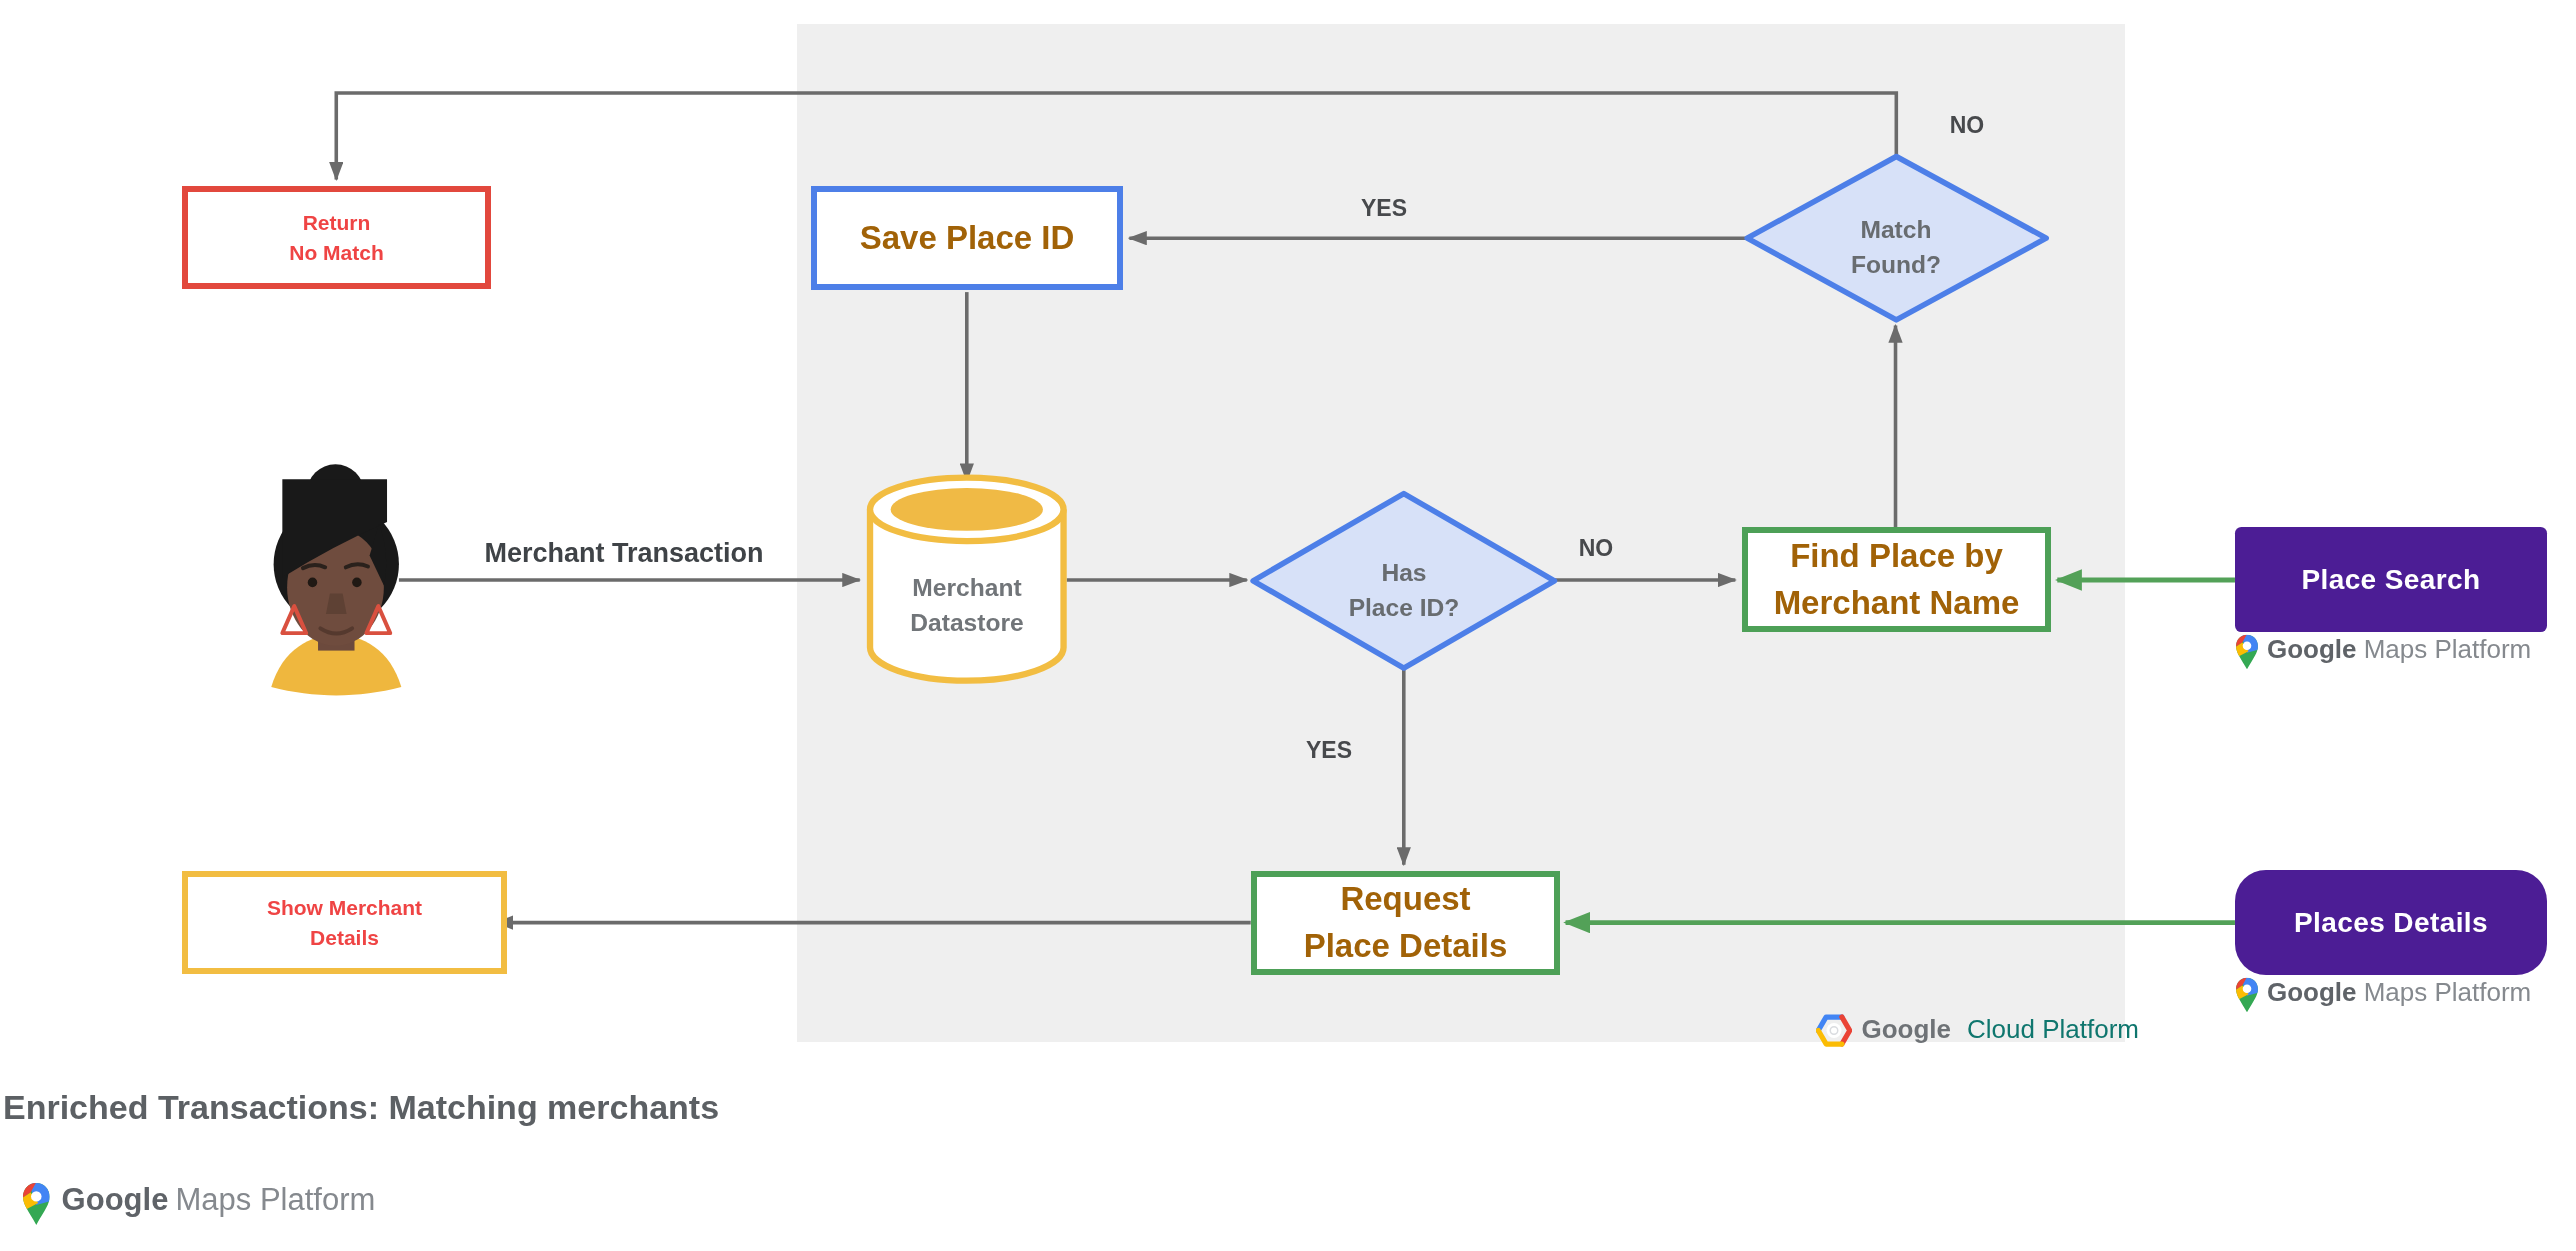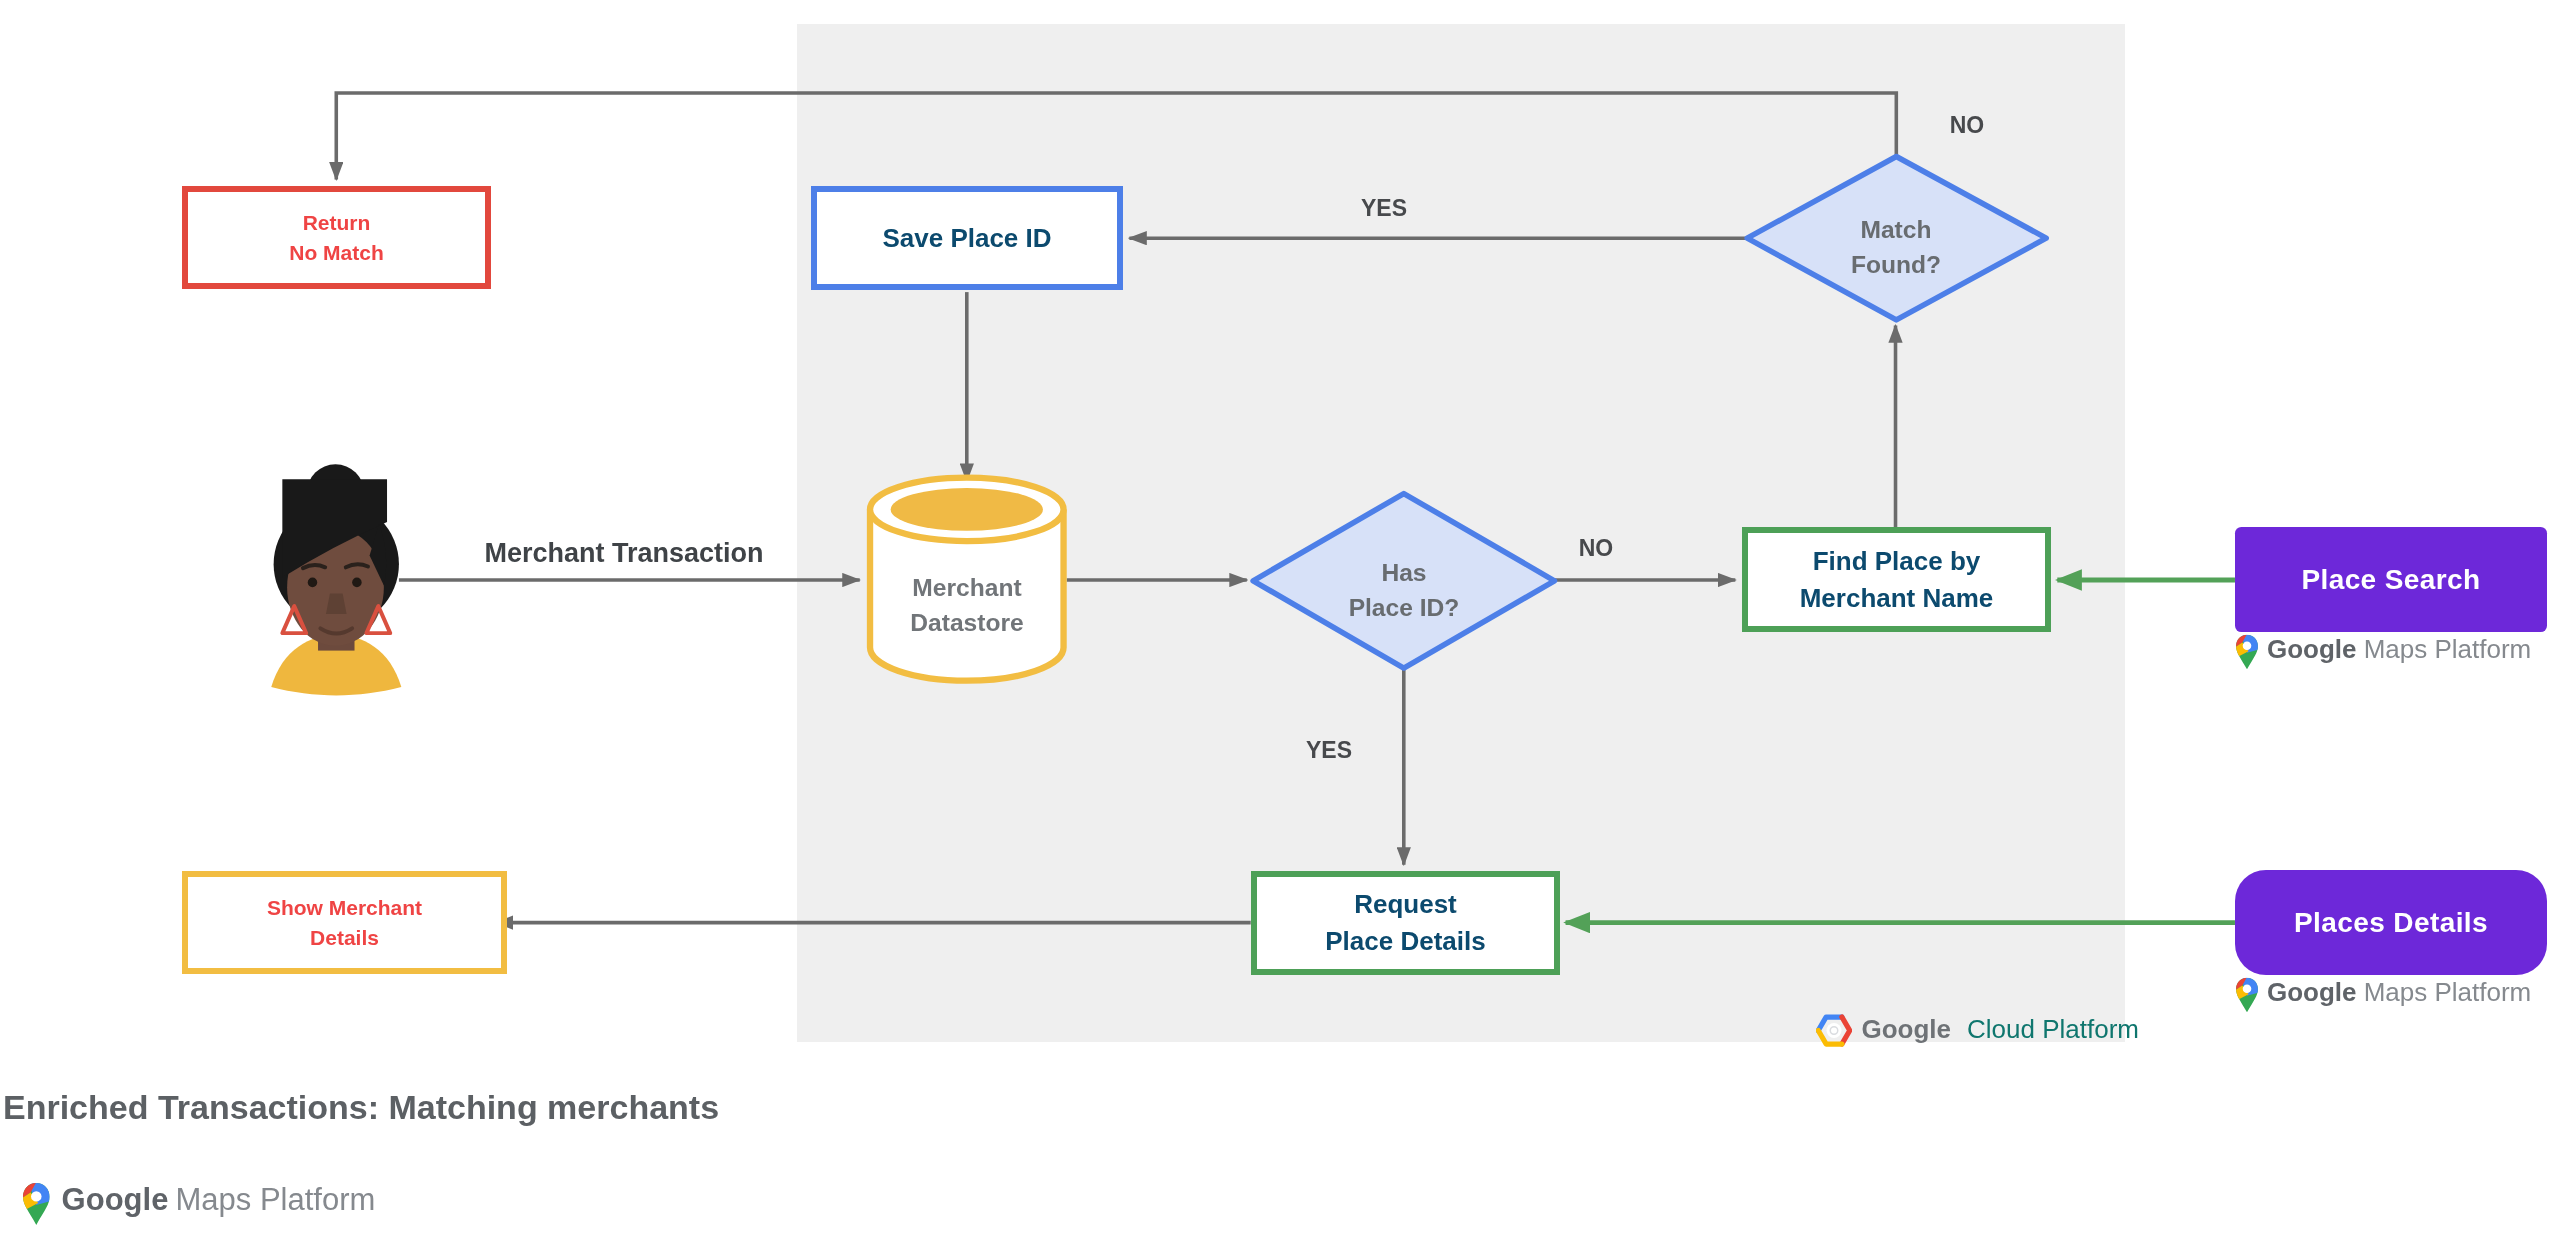--- a/index.html
+++ b/index.html
@@ -8,22 +8,22 @@
   #flow-panel{position:absolute;left:797px;top:24px;width:1328px;height:1018px;background:#EFEFEF;}
   #shapes{position:absolute;left:0;top:0;z-index:2;}
   .node{position:absolute;z-index:3;display:flex;align-items:center;justify-content:center;
         box-sizing:border-box;background:#ffffff;text-align:center;}
   .node span{white-space:pre-line;font-weight:bold;line-height:1.42;}
   .b-red{border:6.3px solid #E2483D;}
   .b-blue{border:6.3px solid #4D7FE8;}
   .b-green{border:6.3px solid #4DA057;}
   .b-yellow{border:6.3px solid #F2BD42;}
   .t-dark{color:#ef4444;font-size:21px;}
-  .t-med{color:#0c4a6e;font-size:26px;}
-  .fill-green{background:#6d28d9;border:none;border-radius:6.3px;}
+  .t-med{color:#a16207;font-size:33px;}
+  .fill-green{background:#4c1d95;border:none;border-radius:6.3px;}
   .fill-green span{color:#ffffff;font-size:28px;letter-spacing:0.4px;}
   .dlabel{position:absolute;z-index:3;display:flex;align-items:center;justify-content:center;text-align:center;}
   .dlabel span{white-space:pre-line;font-weight:bold;font-size:24.6px;color:#686C70;line-height:1.42;margin-top:19px;}
   .edge-label{position:absolute;z-index:3;transform:translate(-50%,-50%);
               font-weight:bold;font-size:23px;color:#47494C;white-space:nowrap;}
   .edge-label.big{font-size:27px;color:#3F4347;}
   .logo{position:absolute;z-index:3;display:flex;align-items:flex-start;}
   .logo .g1{color:#5F6368;font-weight:bold;}
   .logo .g2{color:#85898E;font-weight:normal;}
   .gmp-side{font-size:26px;}

